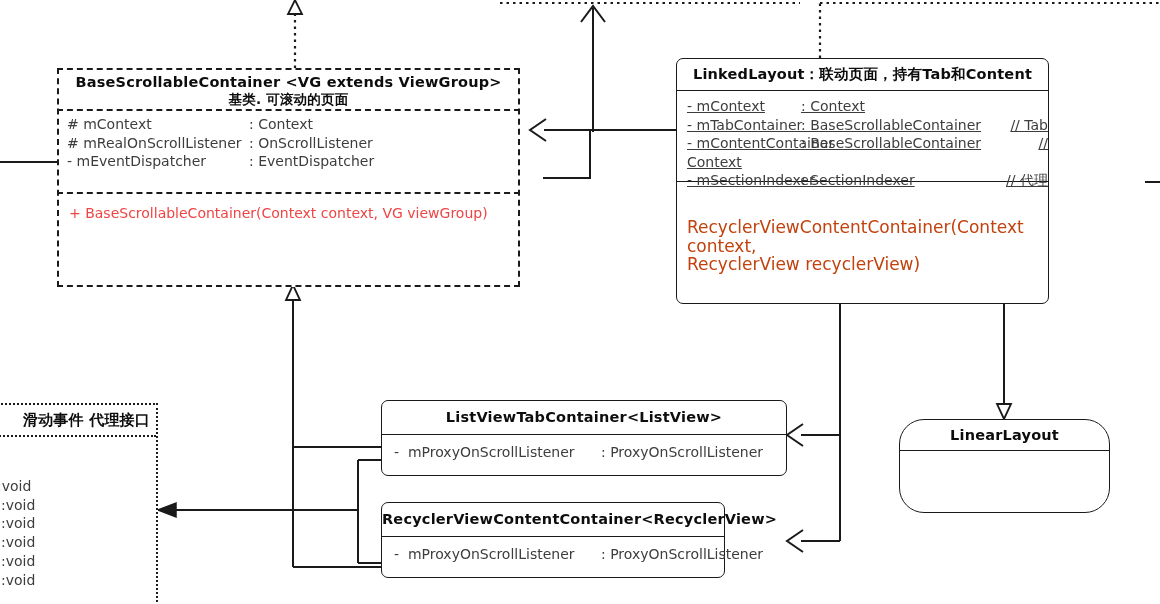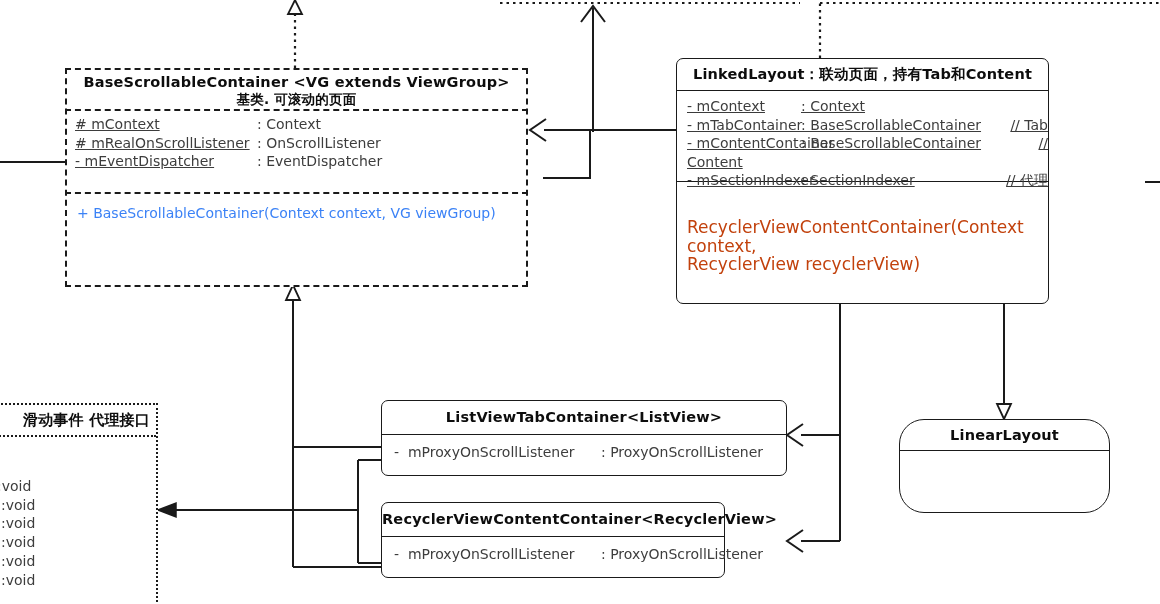--- a/index.html
+++ b/index.html
@@ -63,44 +63,44 @@
     display: flex;
     white-space: pre;
     line-height: 18.5px;
     color: #3d3d3d;
   }
   .attr-name { flex: 0 0 auto; }
   .attr-type { flex: 1 1 auto; }
 
   
   #base-box {
-    left: 65px; top: 68px;
+    left: 57px; top: 68px;
     width: 463px; height: 219px;
   }
   #base-box .uml-title {
     height: 39px;
     padding-top: 3px;
     font-size: 14.5px;
     line-height: 18px;
   }
   #base-box .uml-title .sub {
     font-size: 13.5px;
     display: block;
     line-height: 17px;
   }
   #base-box .attrs {
     padding: 6px 0 4px 8px;
     font-size: 14px;
   }
-  #base-box .attr-name { width: 182px; text-decoration: underline; }
+  #base-box .attr-name { width: 182px; }
   #base-box .ops {
     padding-top: 30px;
     padding-left: 10px;
     font-size: 14px;
-    color: #3b82f6;
+    color: #ef4444;
   }
   #base-box .inner-sep {
     position: absolute;
     left: -2px; right: -2px;
     top: 39px;
     border-top: 2px dashed #1a1a1a;
   }
   #base-box .inner-sep2 {
     position: absolute;
     left: -2px; right: -2px;
@@ -316,21 +316,21 @@
         <span class="attr-name">- mTabContainer</span>
         <span class="attr-type">: BaseScrollableContainer</span>
         <span class="attr-note">// Tab</span>
       </div>
       <div class="attr-row">
         <span class="attr-name">- mContentContainer</span>
         <span class="attr-type">: BaseScrollableContainer</span>
         <span class="attr-note">//</span>
       </div>
       <div class="attr-row">
-        <span class="attr-name" style="width:auto">Content</span>
+        <span class="attr-name" style="width:auto">Context</span>
       </div>
       <div class="attr-row">
         <span class="attr-name">- mSectionIndexer</span>
         <span class="attr-type">: SectionIndexer</span>
         <span class="attr-note">// 代理</span>
       </div>
     </div>
     <div class="uml-section ops">
       <div>RecyclerViewContentContainer(Context context,</div>
       <div>RecyclerView recyclerView)</div>

